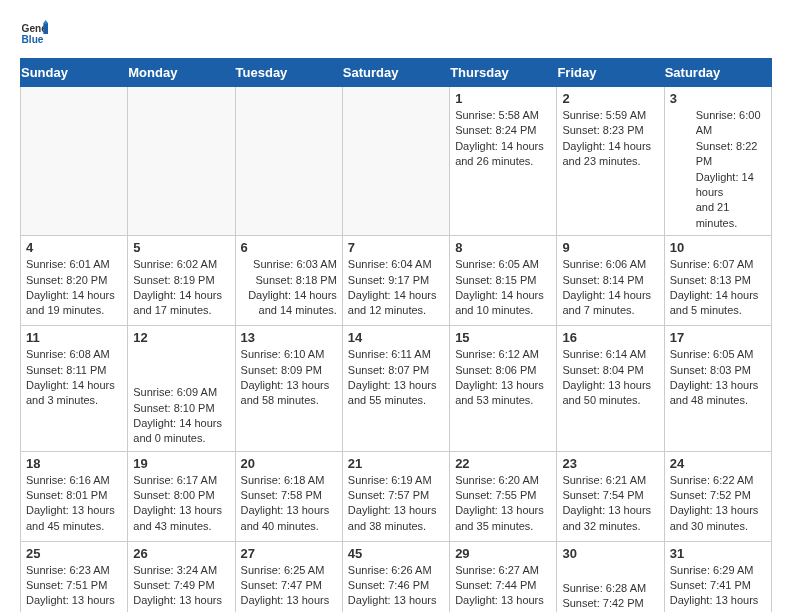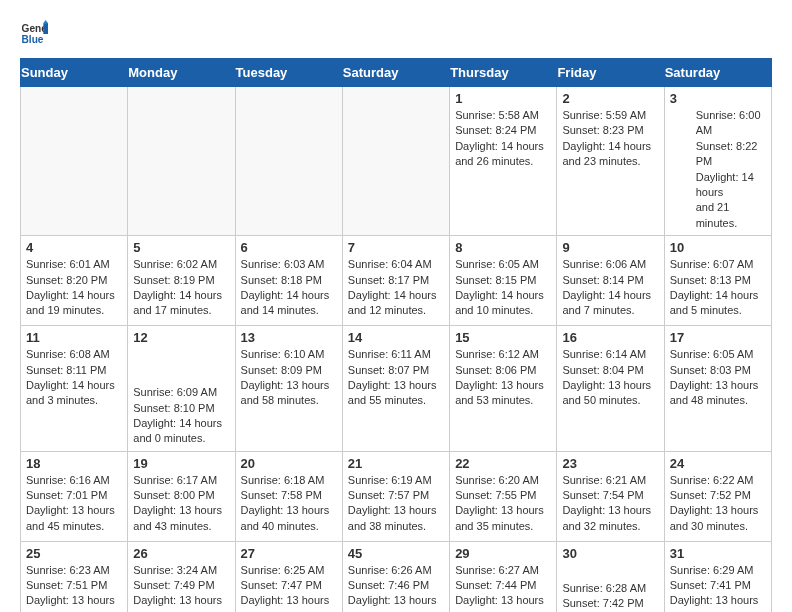--- a/index.html
+++ b/index.html
@@ -146,29 +146,29 @@
         </td>
         <td>
           <div class="day-num">5</div>
           <div class="day-info" style="white-space: pre-line;">Sunrise: 6:02 AM
 Sunset: 8:19 PM
 Daylight: 14 hours
 and 17 minutes.</div>
         </td>
         <td>
           <div class="day-num">6</div>
-          <div class="day-info" style="white-space: pre-line;">Sunrise: 6:03 AM
+          <div class="day-info" style="white-space: pre-line; text-align: right;">Sunrise: 6:03 AM
 Sunset: 8:18 PM
 Daylight: 14 hours
 and 14 minutes.</div>
         </td>
         <td>
           <div class="day-num">7</div>
           <div class="day-info" style="white-space: pre-line;">Sunrise: 6:04 AM
-Sunset: 8:17 PM
+Sunset: 9:17 PM
 Daylight: 14 hours
 and 12 minutes.</div>
         </td>
         <td>
           <div class="day-num">8</div>
           <div class="day-info" style="white-space: pre-line;">Sunrise: 6:05 AM
 Sunset: 8:15 PM
 Daylight: 14 hours
 and 10 minutes.</div>
         </td>
@@ -235,21 +235,21 @@
           <div class="day-info" style="white-space: pre-line;">Sunrise: 6:05 AM
 Sunset: 8:03 PM
 Daylight: 13 hours
 and 48 minutes.</div>
         </td>
       </tr>
       <tr>
         <td>
           <div class="day-num">18</div>
           <div class="day-info" style="white-space: pre-line;">Sunrise: 6:16 AM
-Sunset: 7:01 PM
+Sunset: 8:01 PM
 Daylight: 13 hours
 and 45 minutes.</div>
         </td>
         <td>
           <div class="day-num">19</div>
           <div class="day-info" style="white-space: pre-line;">Sunrise: 6:17 AM
 Sunset: 8:00 PM
 Daylight: 13 hours
 and 43 minutes.</div>
         </td>

